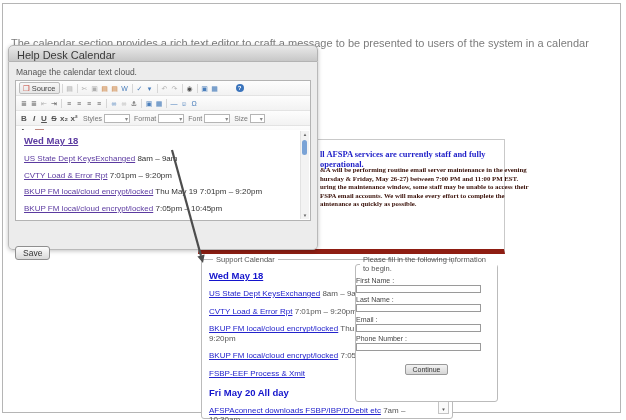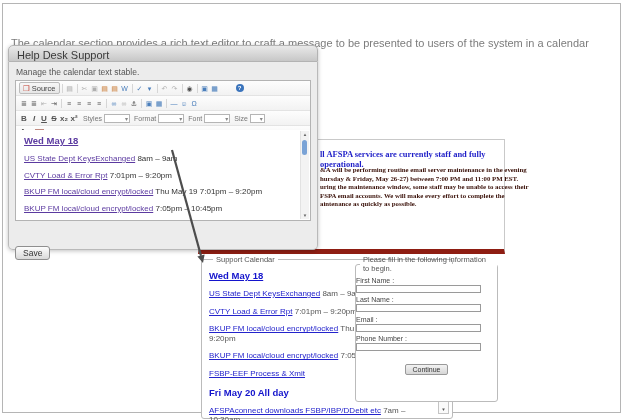--- a/index.html
+++ b/index.html
@@ -98,23 +98,23 @@
     <div class="nt-body">
       <div class="nt-line">&amp;A will be performing routine email server maintenance in the evening</div>
       <div class="nt-line">hursday &amp; Friday, May 26-27) between 7:00 PM and 11:00 PM EST.</div>
       <div class="nt-line">uring the maintenance window, some staff may be unable to access their</div>
       <div class="nt-line">FSPA email accounts. We will make every effort to complete the</div>
       <div class="nt-line">aintenance as quickly as possible.</div>
     </div>
   </div>
 
   <div class="dialog">
-    <div class="dlg-header">Help Desk Support</div>
+    <div class="dlg-header">Help Desk Calendar</div>
     <div class="dlg-body">
-      <div class="ed-label">Manage the calendar text stable.</div>
+      <div class="ed-label">Manage the calendar text cloud.</div>
 
       <div class="editor">
 
         <div class="tb-row">
           <span class="src-btn">
               <span class="ic-red">❒</span>
               <span>Source</span>
             </span>
           <span class="sep"></span>
           <span class="tb-btn ic-gray">▤</span>

